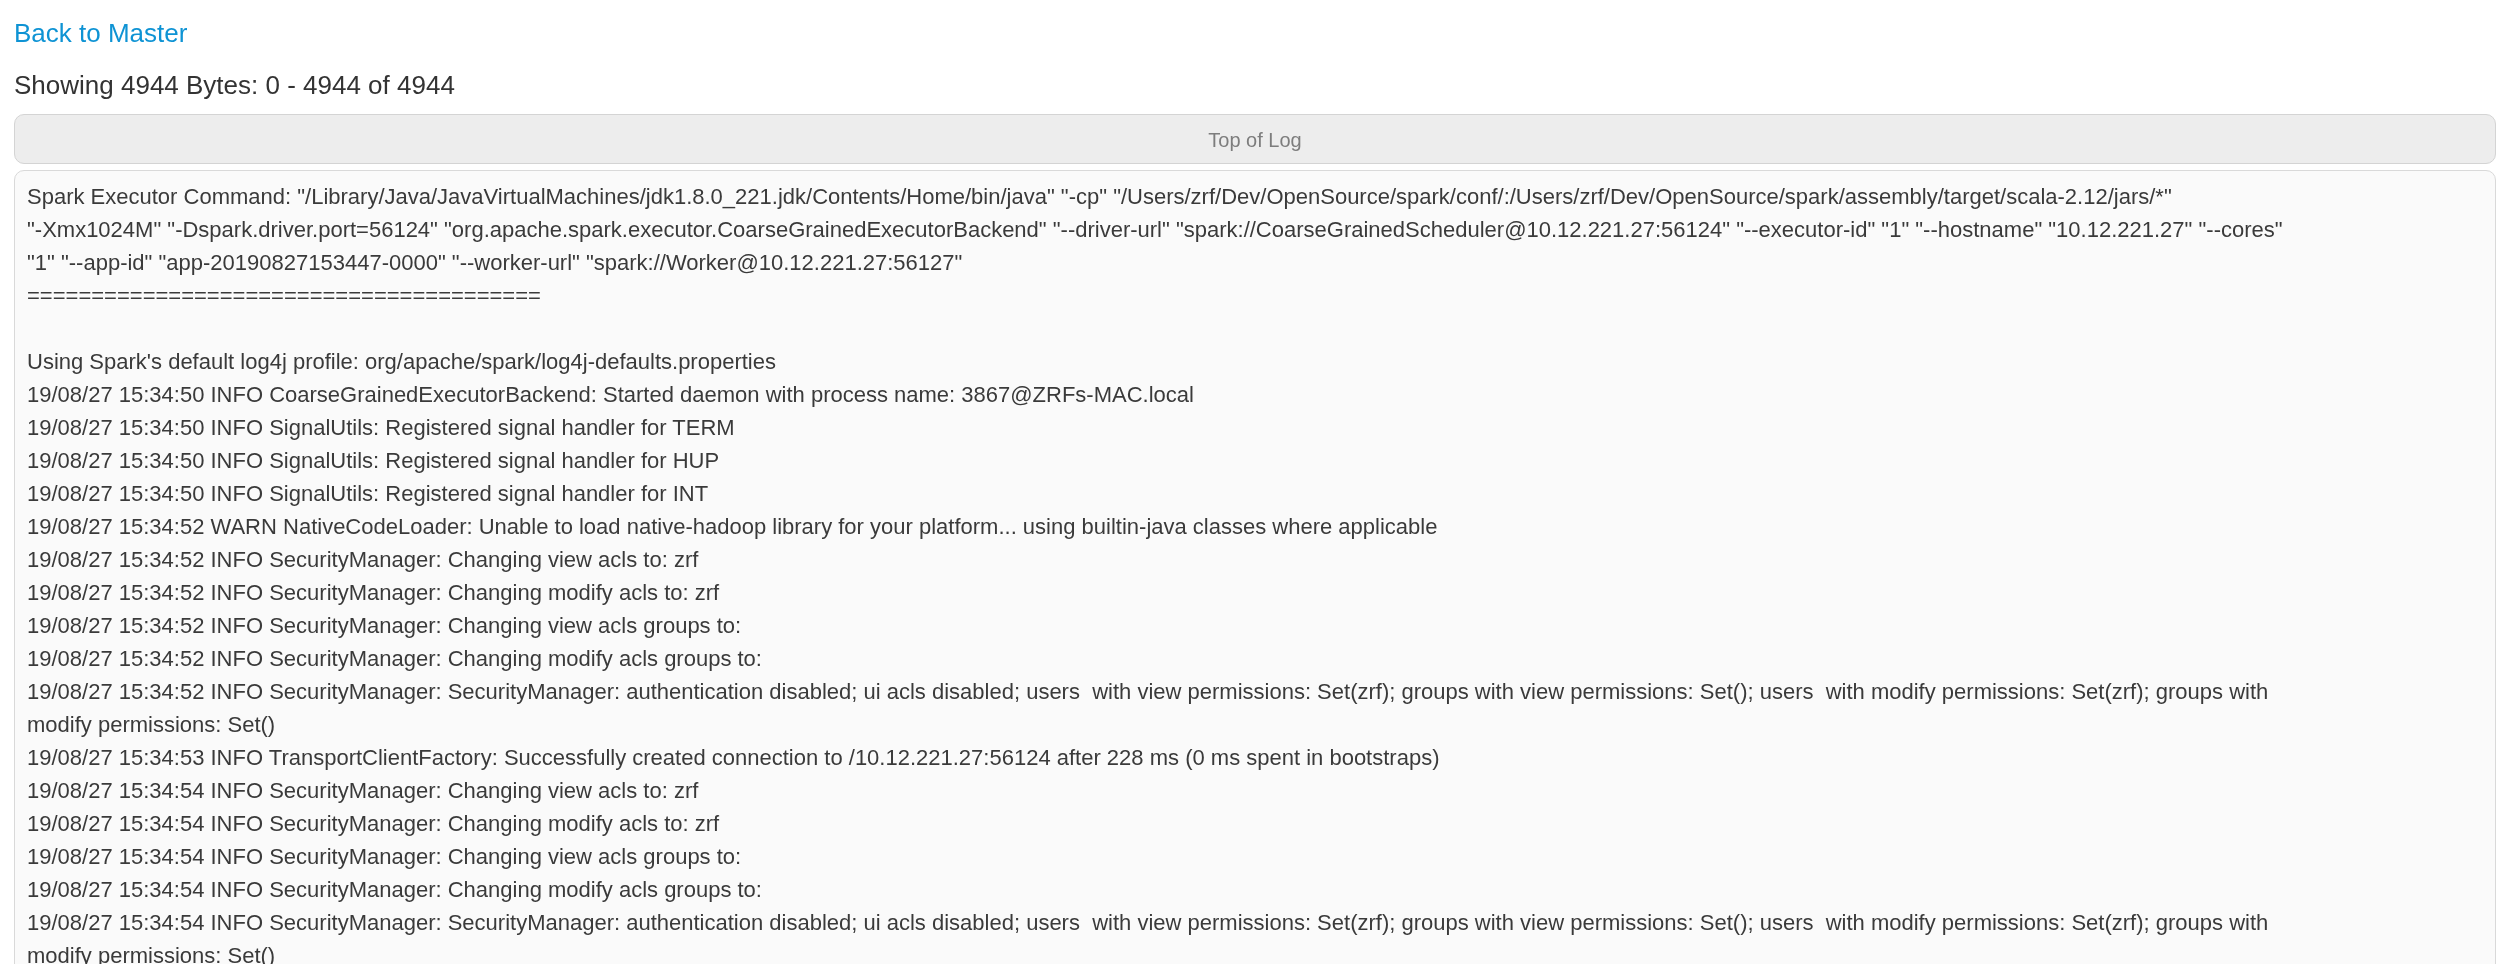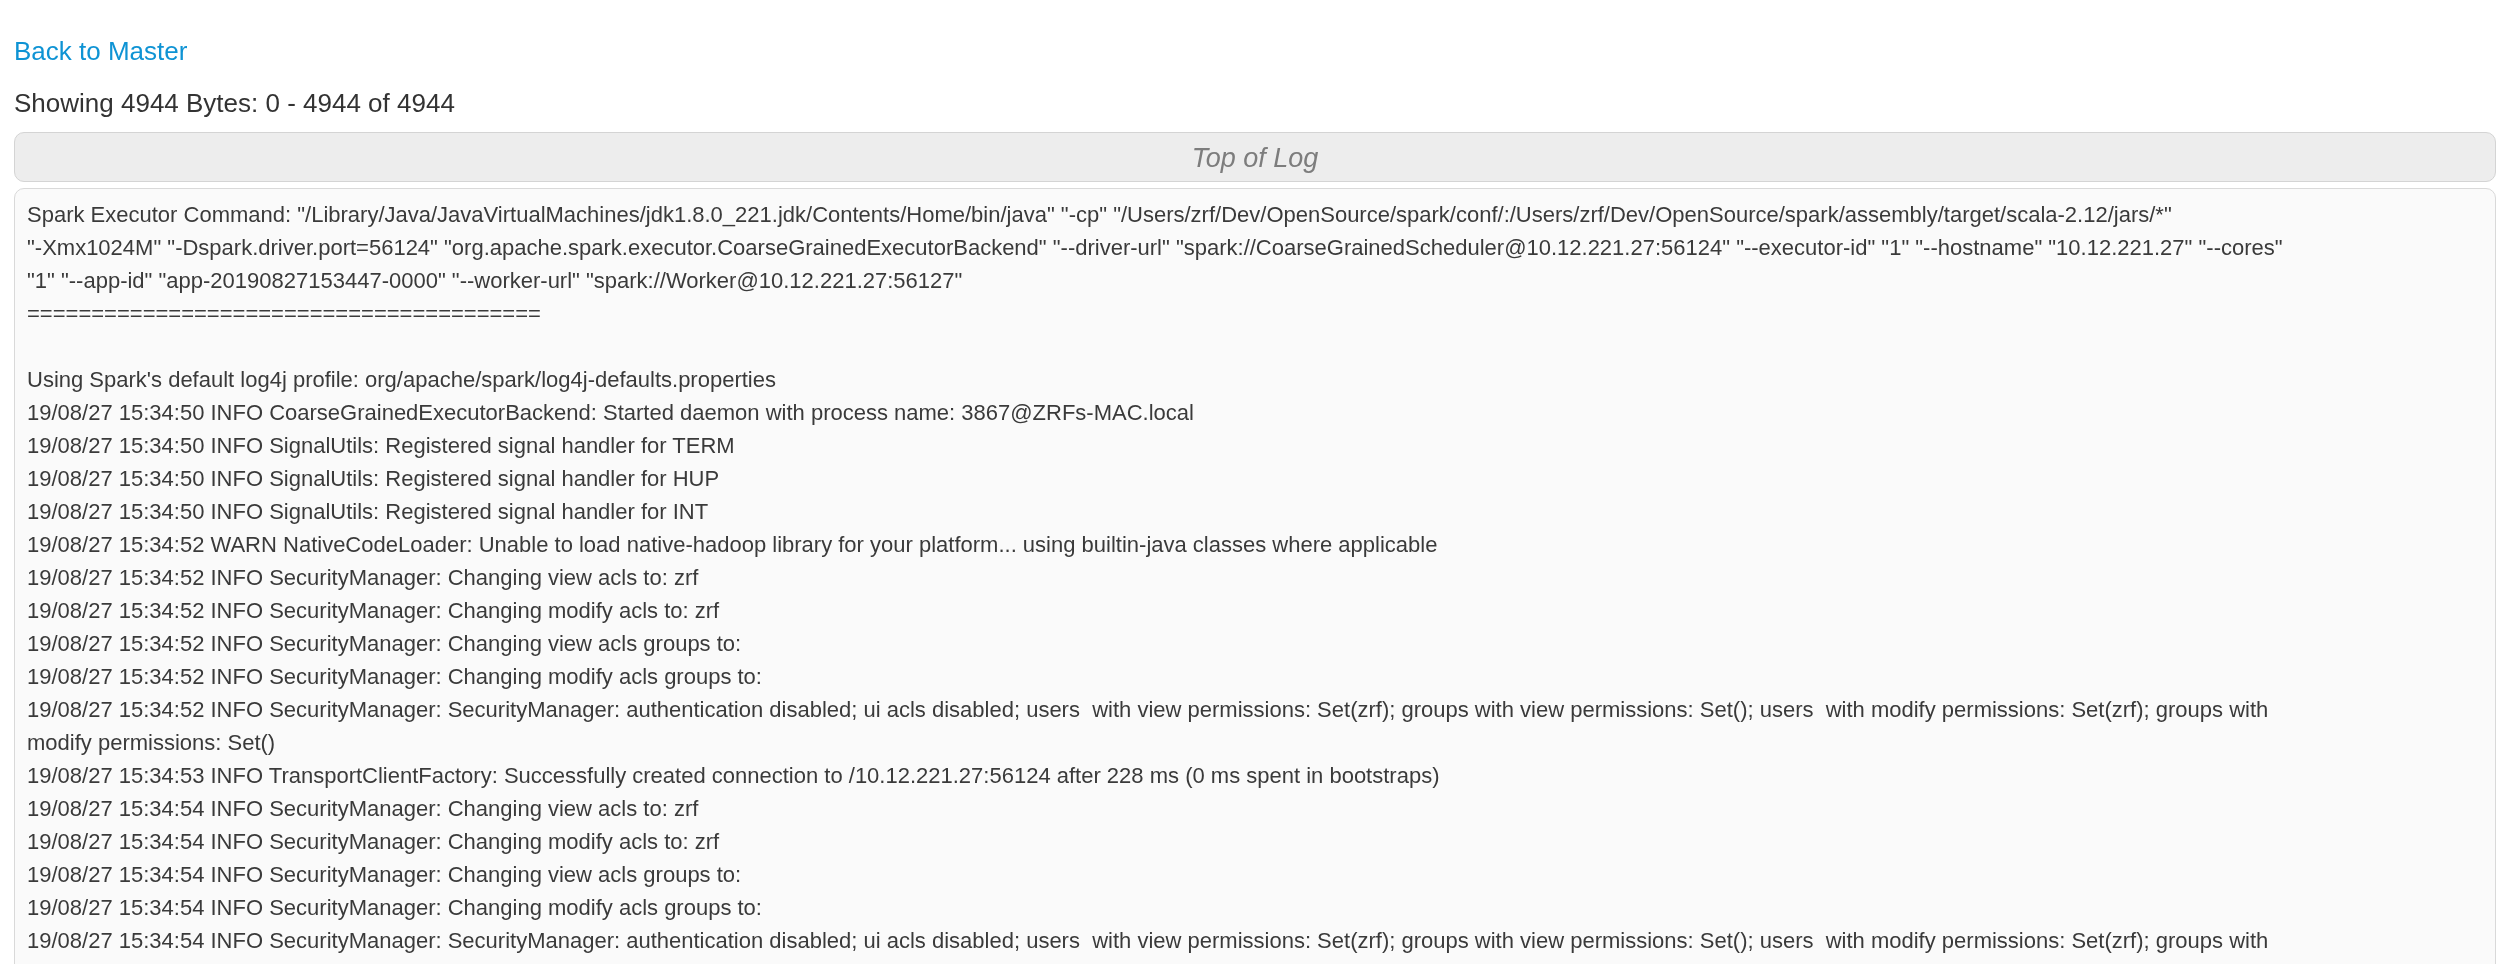--- a/index.html
+++ b/index.html
@@ -16,21 +16,21 @@
   html, body {
     margin: 0;
     padding: 0;
     background: #ffffff;
     width: 2510px;
     height: 964px;
     overflow: hidden;
     font-family: "Liberation Sans", sans-serif;
   }
   .wrap {
-    padding: 18px 14px;
+    padding: 0 14px;
     width: 2510px;
     height: 964px;
     overflow: hidden;
   }
   .back-link {
     display: inline-block;
     margin-top: 18px;
     font-size: 26px;
     line-height: 30px;
     color: var(--link-blue);
@@ -41,26 +41,25 @@
     margin: 22px 0 12px 0;
     font-size: 26px;
     line-height: 30px;
     color: var(--heading-text);
   }
   .log-panel-header {
     margin-top: 14px;
     height: 50px;
     line-height: 50px;
     text-align: center;
-    font-size: 27px;
+    font-size: 20px;
     color: var(--panel-title-text);
     background: var(--panel-bg);
     border: 1px solid var(--panel-border);
     border-radius: 10px;
-    font-style: italic;
   }
   .log-box {
     margin-top: 6px;
     height: 830px;
     background: var(--log-bg);
     border: 1px solid var(--log-border);
     border-radius: 10px;
     padding: 9px 12px;
     overflow: hidden;
   }

